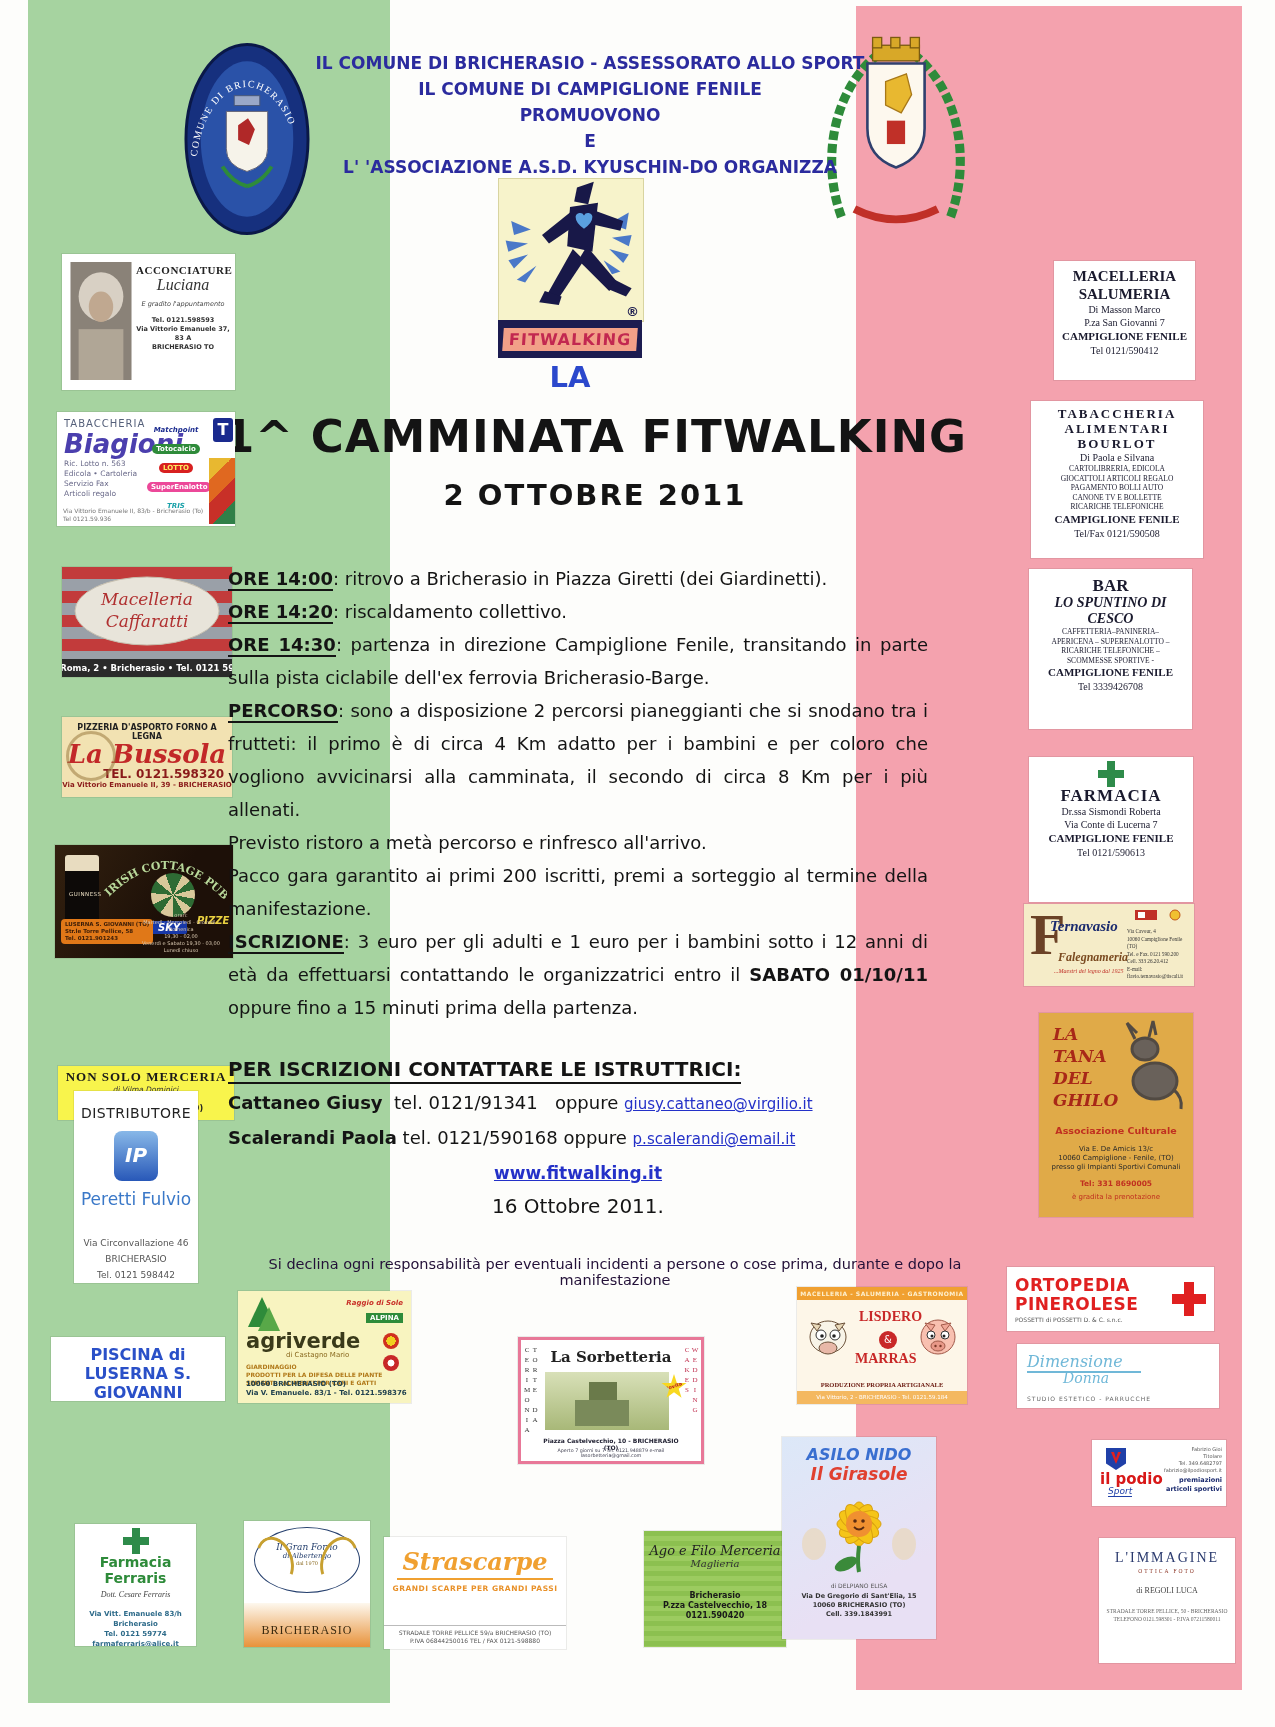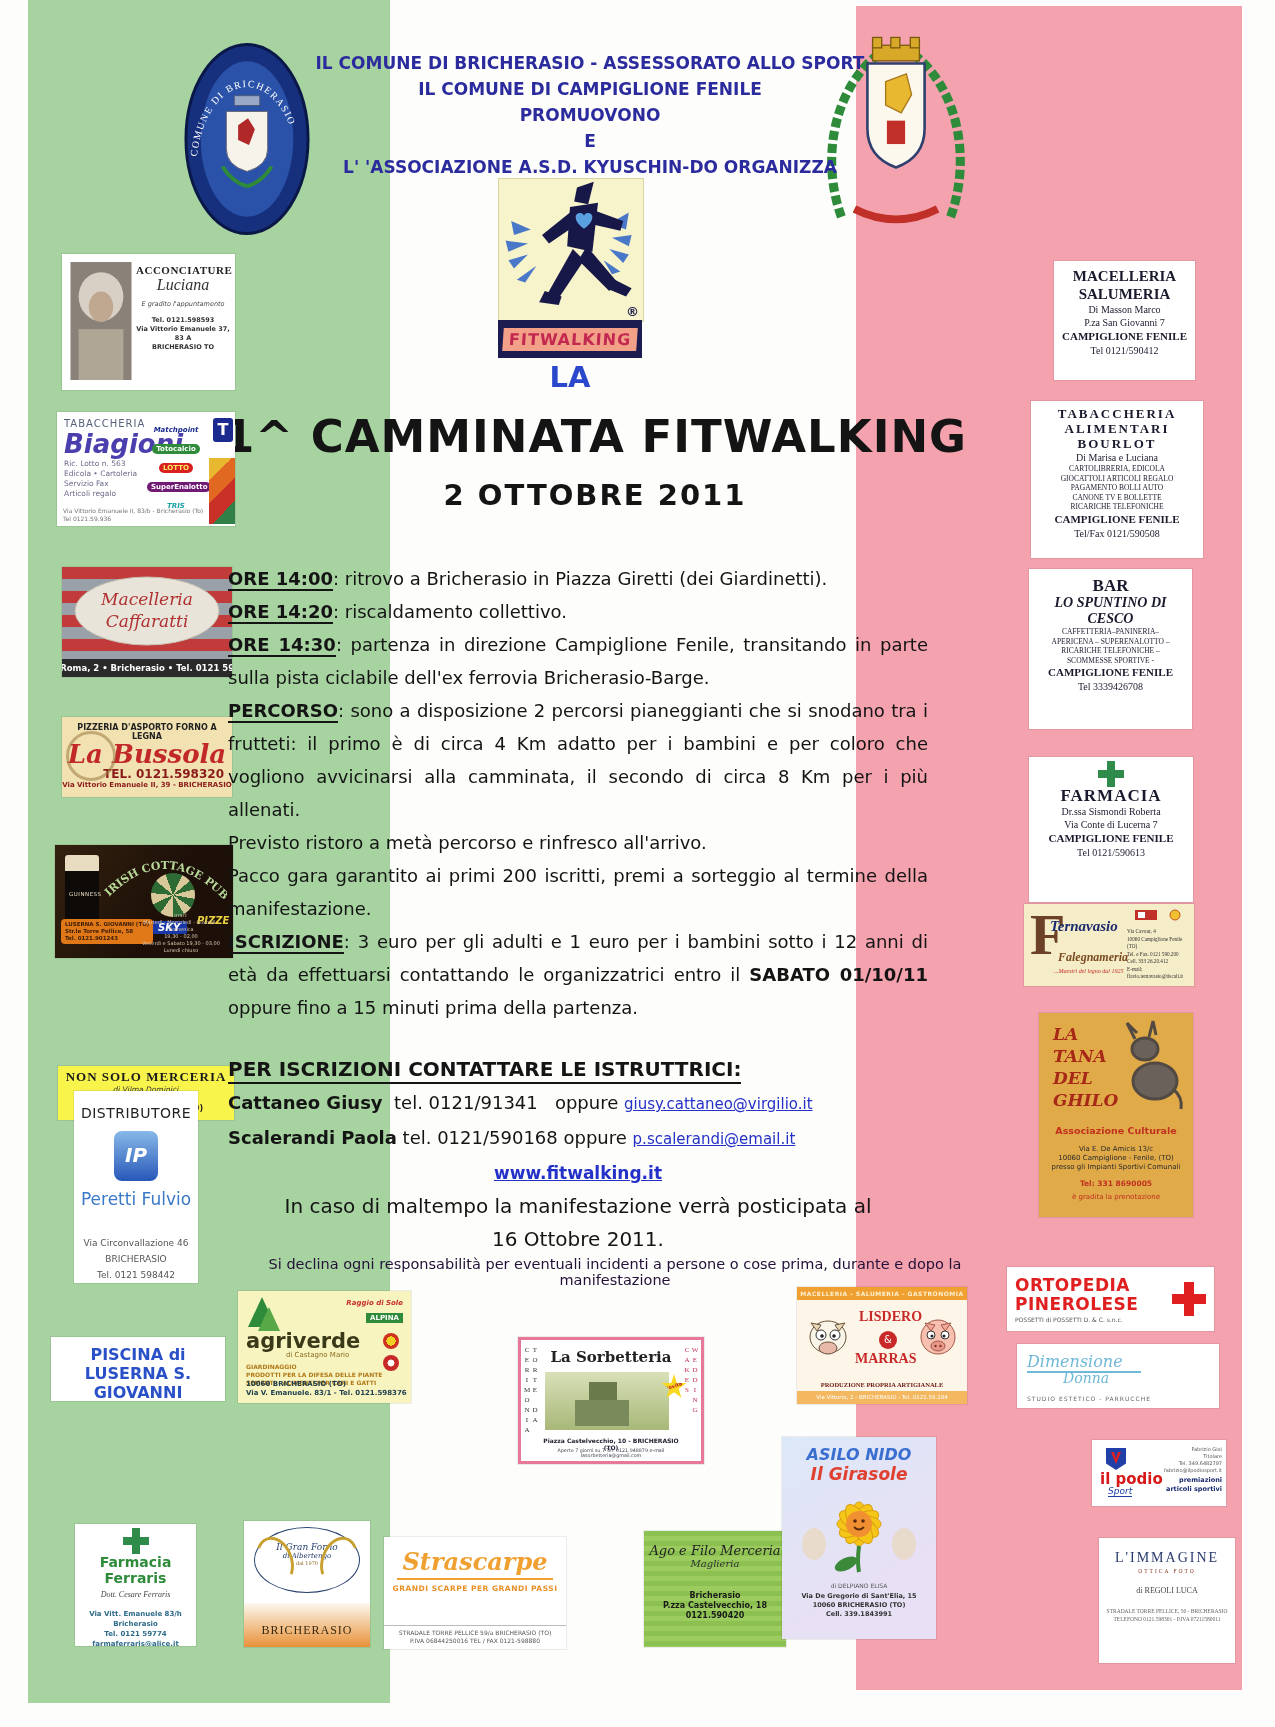--- a/index.html
+++ b/index.html
@@ -297,21 +297,20 @@
     <p class="just"><span class="lbl">ORE 14:30</span><span>: partenza in direzione Campiglione Fenile, transitando in parte sulla pista ciclabile dell'ex ferrovia Bricherasio-Barge.</span></p>
     <p class="just"><span class="lbl">PERCORSO</span><span>: sono a disposizione 2 percorsi pianeggianti che si snodano tra i frutteti: il primo è di circa 4 Km adatto per i bambini e per coloro che vogliono avvicinarsi alla camminata, il secondo di circa 8 Km per i più allenati.</span></p>
     <p><span>Previsto ristoro  a metà percorso  e rinfresco all'arrivo.</span></p>
     <p class="just"><span>Pacco  gara garantito ai primi 200 iscritti, premi a sorteggio al termine della manifestazione.</span></p>
     <p class="just"><span class="lbl">ISCRIZIONE</span><span>: 3 euro per gli adulti e 1 euro per i bambini sotto i 12 anni di età da effettuarsi contattando le organizzatrici entro il </span><span class="bold">SABATO 01/10/11</span><span> oppure fino a 15 minuti prima della partenza.</span></p>
     <div class="gap"></div>
     <p><span class="chead">PER ISCRIZIONI CONTATTARE LE ISTRUTTRICI:</span></p>
     <p><span class="cname">Cattaneo Giusy</span>&nbsp;&nbsp;<span>tel. 0121/91341</span>&nbsp;&nbsp;&nbsp;<span>oppure</span> <span class="mail">giusy.cattaneo@virgilio.it</span></p>
     <p><span class="cname">Scalerandi Paola</span> <span>tel. 0121/590168</span> <span>oppure</span> <span class="mail">p.scalerandi@email.it</span></p>
     <p class="c"><span class="site">www.fitwalking.it</span></p>
-    <p class="c post"><span>In caso di maltempo la manifestazione verrà posticipata al</span></p>
     <p class="c post"><span>16 Ottobre 2011.</span></p>
   </div>
 
   <div class="abs disc">Si declina ogni responsabilità per eventuali incidenti a persone o cose prima, durante e dopo la manifestazione</div>
 
   <div class="card luciana" style="left:62px;top:254px;width:173px;height:136px">
     <svg class="photo" viewBox="0 0 60 116">
       <rect width="60" height="116" fill="#8a8278"></rect>
       <ellipse cx="30" cy="34" rx="22" ry="24" fill="#d8d0c4"></ellipse>
       <ellipse cx="30" cy="44" rx="12" ry="15" fill="#c0a890"></ellipse>
@@ -335,21 +334,21 @@
       <div class="nm">Biagioni</div>
       <div class="ln">Ric. Lotto n. 563</div>
       <div class="ln">Edicola • Cartoleria</div>
       <div class="ln">Servizio Fax</div>
       <div class="ln">Articoli regalo</div>
     </div>
     <div style="position:absolute;right:30px;top:5px;width:58px;text-align:center">
       <div class="chip" style="color:#1a2a8e;font-style:italic">Matchpoint</div>
       <div class="chip" style="background:#2e8b3a;color:#fff">Totocalcio</div>
       <div class="chip" style="background:#d82020;color:#ffe860">LOTTO</div>
-      <div class="chip" style="background:#701a75;color:#fff">SuperEnalotto</div>
+      <div class="chip" style="background:#ec4899;color:#fff">SuperEnalotto</div>
       <div class="chip" style="color:#18a0a8;font-style:italic">TRIS</div>
     </div>
     <div style="position:absolute;right:2px;top:6px;width:20px;height:24px;background:#1a2a8e;color:#fff;font-weight:bold;text-align:center;line-height:24px;border-radius:3px">T</div>
     <div class="pencils"></div>
     <div class="addr">
       <div>Via Vittorio Emanuele II, 83/b - Bricherasio (To)</div>
       <div>Tel 0121.59.936</div>
     </div>
   </div>
 
@@ -578,21 +577,21 @@
     <div class="med">Di Masson Marco</div>
     <div class="med">P.za San Giovanni 7</div>
     <div class="city">CAMPIGLIONE FENILE</div>
     <div class="tel">Tel 0121/590412</div>
   </div>
 
   <div class="card rcard bourlot" style="left:1031px;top:401px;width:172px;height:157px">
     <div class="big" style="margin-top:5px">TABACCHERIA</div>
     <div class="big">ALIMENTARI</div>
     <div class="big">BOURLOT</div>
-    <div class="med">Di Marisa e Luciana</div>
+    <div class="med">Di Paola e Silvana</div>
     <div class="sm">CARTOLIBRERIA, EDICOLA</div>
     <div class="sm">GIOCATTOLI ARTICOLI REGALO</div>
     <div class="sm">PAGAMENTO BOLLI AUTO</div>
     <div class="sm">CANONE TV E BOLLETTE</div>
     <div class="sm">RICARICHE TELEFONICHE</div>
     <div class="city">CAMPIGLIONE FENILE</div>
     <div class="tel">Tel/Fax 0121/590508</div>
   </div>
 
   <div class="card rcard cesco" style="left:1029px;top:569px;width:163px;height:160px">

